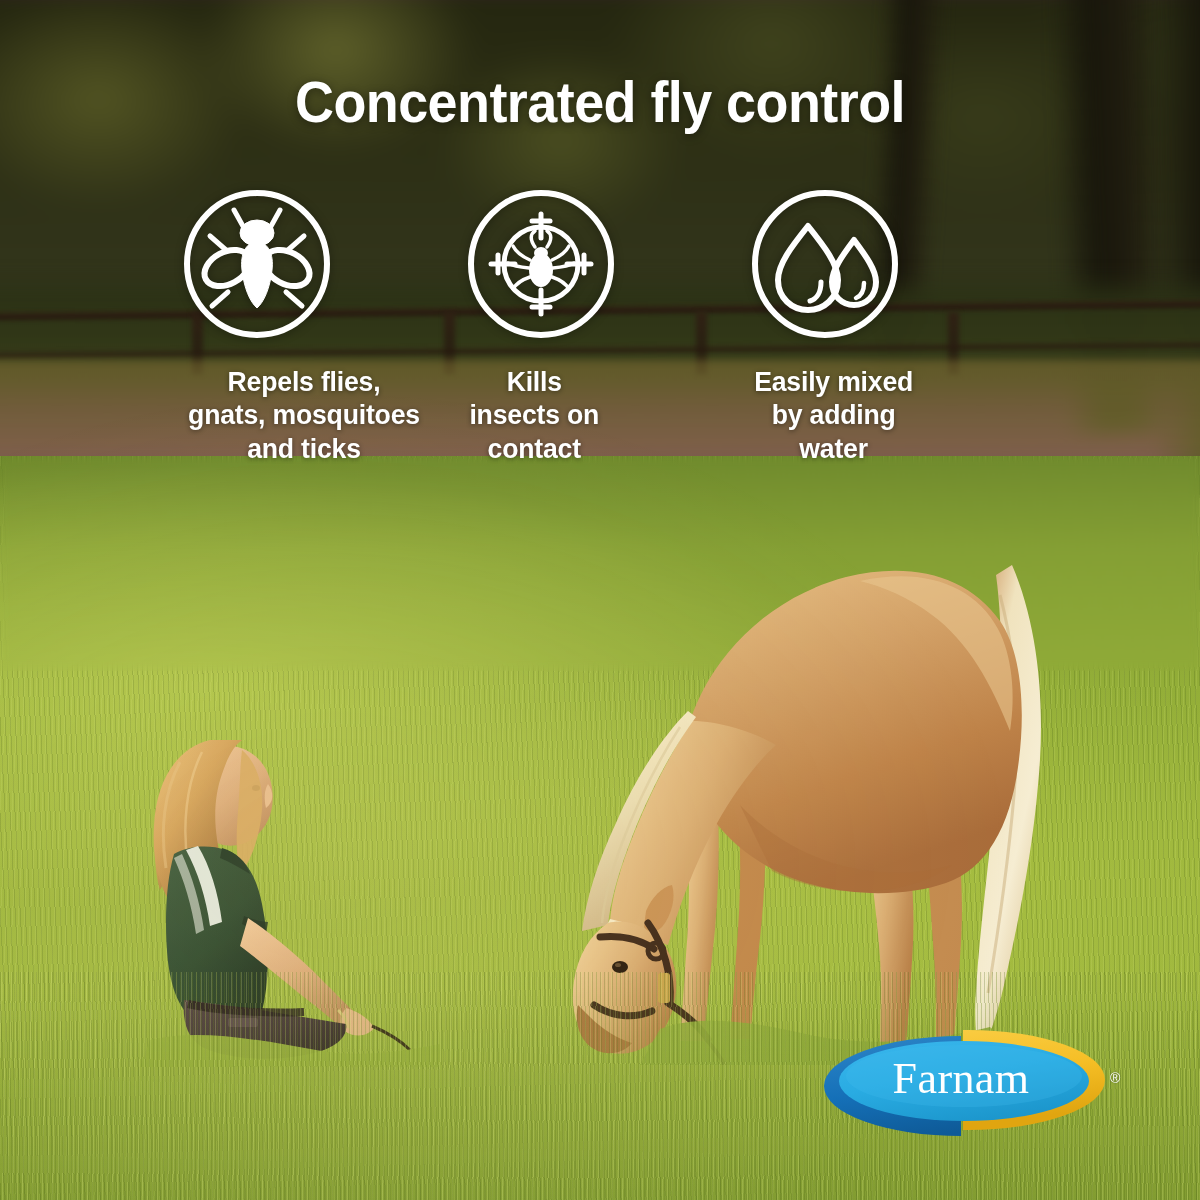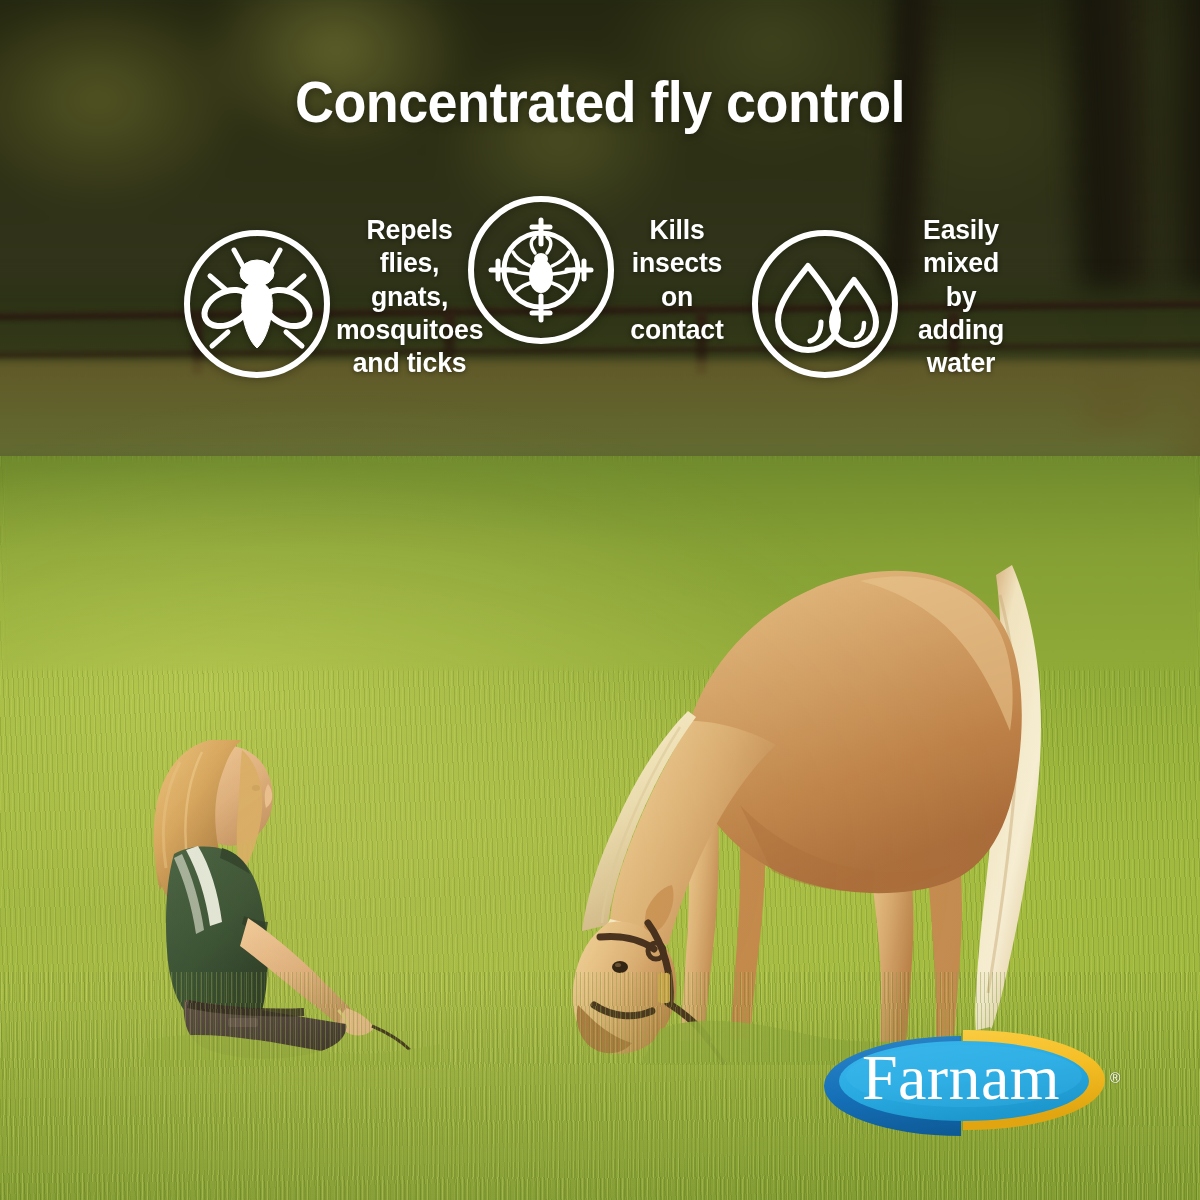--- a/index.html
+++ b/index.html
@@ -10,21 +10,21 @@
   }
   body {
     font-family: "Liberation Sans", sans-serif;
   }
 
   #poster {
     position: relative;
     width: 1200px;
     height: 1200px;
     overflow: hidden;
-    background: #14532d;
+    background: #a21caf;
   }
 
   
   .scene { position: absolute; inset: 0; overflow: hidden; }
 
   
   .canopy {
     position: absolute;
     left: -5%; top: -2%; width: 110%; height: 34%;
     background:
@@ -145,21 +145,21 @@
   }
 
   .features {
     position: absolute;
     left: 182px; top: 188px;
     width: 840px;
     display: flex;
     justify-content: space-between;
     align-items: flex-start;
   }
-  .feature { width: 272px; display: flex; align-items: flex-end; }
+  .feature { width: 272px; display: flex; flex-direction: column; align-items: flex-start; }
   .feature .icon-wrap {
     width: 150px; height: 152px;
     display: flex; align-items: center; justify-content: center;
   }
   .feature .icon-wrap svg { width: 150px; height: 152px; display: block; filter: drop-shadow(0 1px 5px rgba(0,0,0,.35)); }
   .feature .caption {
     margin-top: 25px;
     color: #ffffff;
     font-weight: 700;
     font-size: 28px;
@@ -176,21 +176,21 @@
     position: absolute;
     left: 818px; top: 1028px;
     width: 322px; height: 112px;
   }
   .logo svg { width: 100%; height: 100%; display: block; }
   .logo-word {
     position: absolute;
     left: 0; top: 0; width: 286px; height: 100px;
     display: flex; align-items: center; justify-content: center;
     font-family: "Liberation Serif", "DejaVu Serif", serif;
-    font-size: 64px;
+    font-size: 44px;
     color: #ffffff;
     letter-spacing: .4px;
     pointer-events: none;
   }
   .logo-reg {
     position: absolute;
     left: 292px; top: 42px;
     font-family: "Liberation Sans", sans-serif;
     font-size: 14px;
     color: #ffffff;

